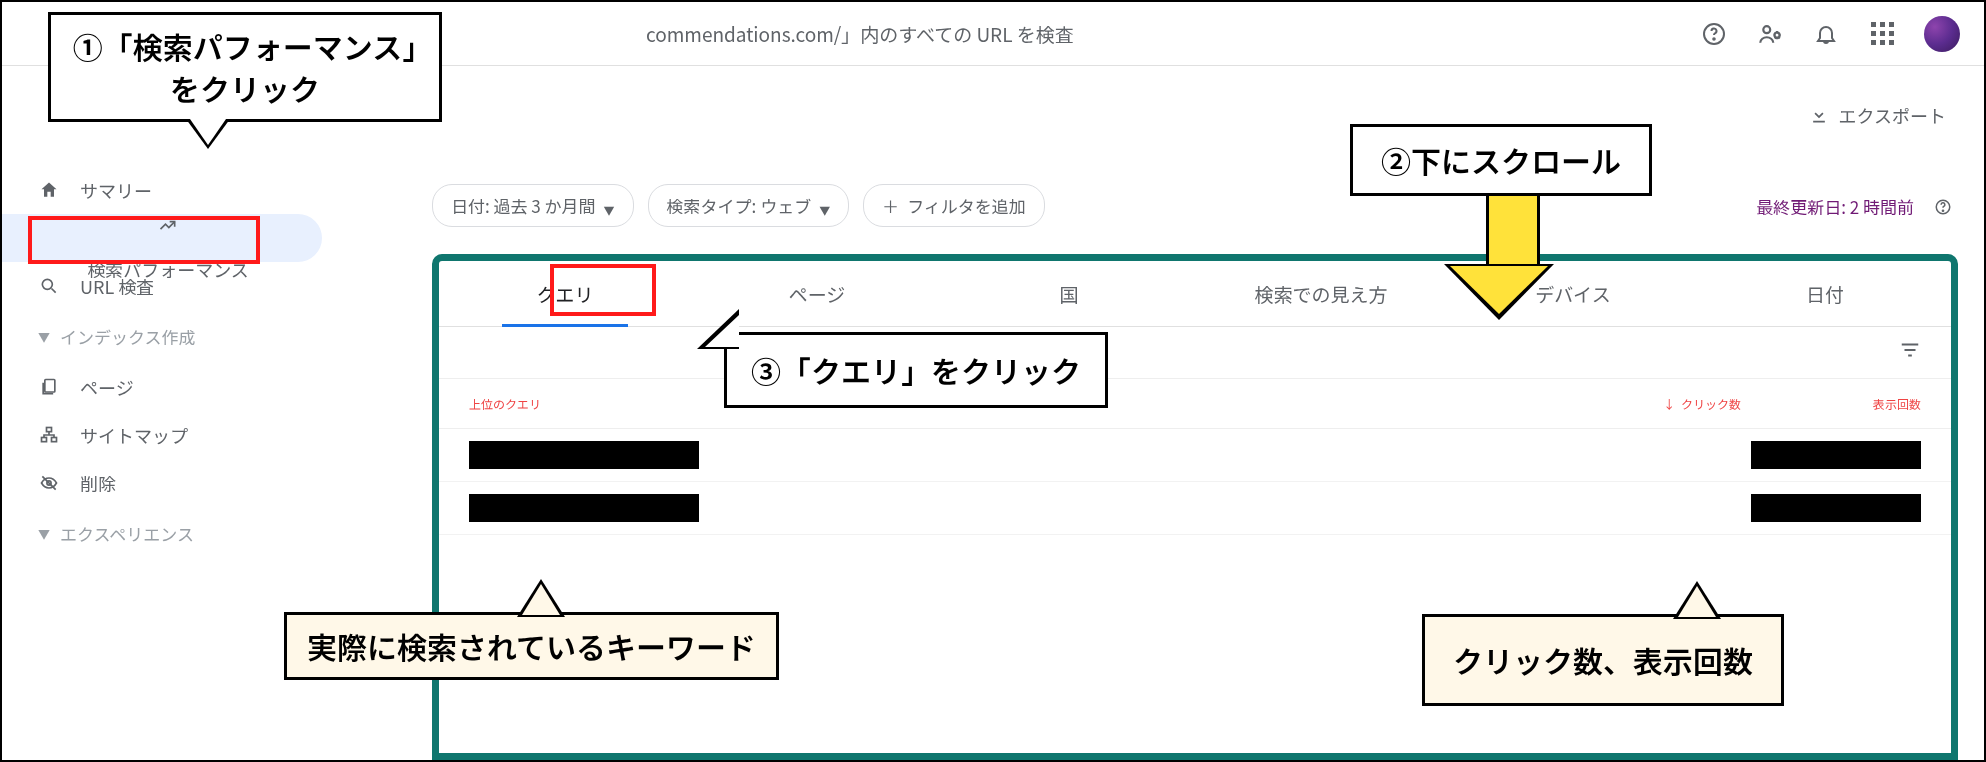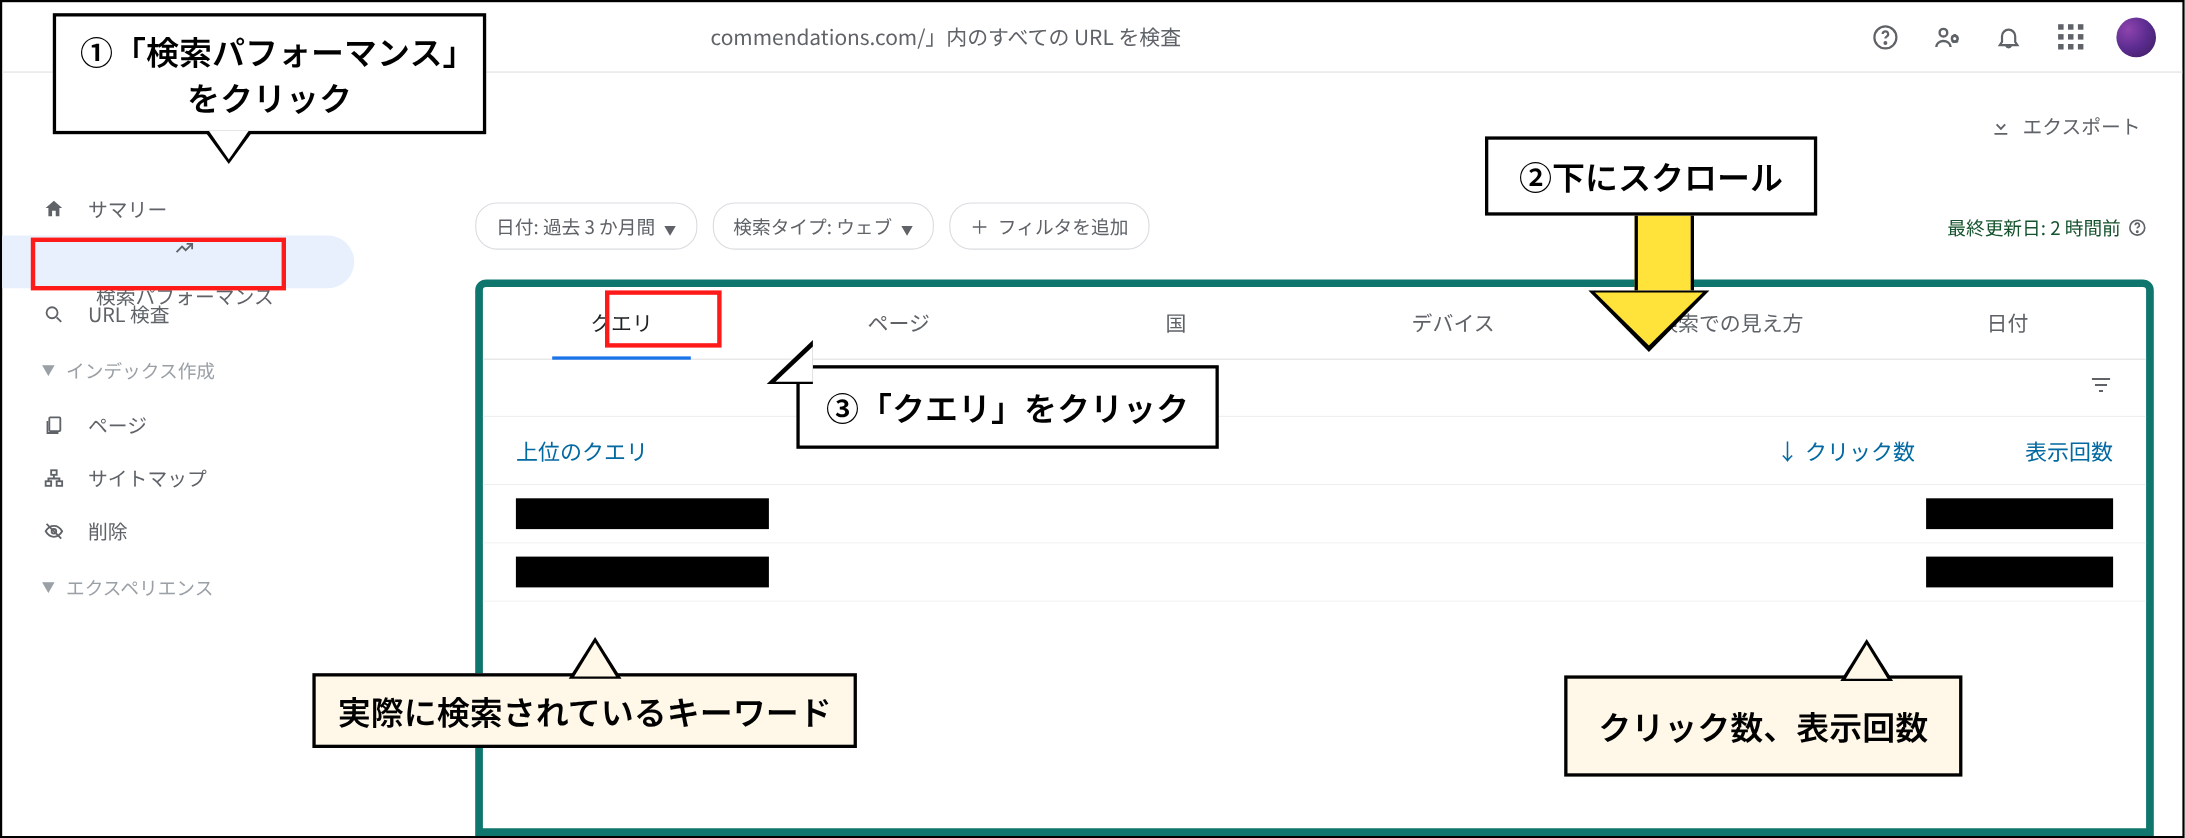--- a/index.html
+++ b/index.html
@@ -123,25 +123,25 @@
     display: flex;
     align-items: flex-end;
     gap: 8px;
     cursor: pointer;
   }
   .chip .caret { font-size: 11px; color: #5f6368; }
   .last-update {
     position: absolute;
     top: 192px;
     right: 32px;
-    color: #14532d;
+    color: #701a75;
     font-size: 17px;
     display: flex;
     align-items: center;
-    gap: 6px;
+    gap: 20px;
   }
 
   
   .main-card {
     position: absolute;
     top: 252px;
     left: 430px;
     right: 26px;
     bottom: 0;
     background: #fff;
@@ -182,22 +182,22 @@
     align-items: center;
     justify-content: flex-end;
     padding-right: 30px;
   }
   .filter-icon { color: #5f6368; cursor: pointer; }
 
   .table-header {
     display: flex;
     align-items: center;
     padding: 16px 30px;
-    font-size: 20px;
-    color: #0369a1;
+    font-size: 12px;
+    color: #ef4444;
     border-bottom: 1px solid #eee;
   }
   .col-query { flex: 1; }
   .col-clicks { width: 180px; text-align: right; display:flex; justify-content:flex-end; align-items:center; gap:6px;}
   .col-impr { width: 140px; text-align: right; margin-left: 40px;}
 
   .data-row {
     display: flex;
     align-items: center;
     padding: 12px 30px;
@@ -472,24 +472,24 @@
     <div class="tab active">
         <span>クエリ</span>
       </div>
     <div class="tab">
         <span>ページ</span>
       </div>
     <div class="tab">
         <span>国</span>
       </div>
     <div class="tab">
+        <span>検索での見え方</span>
+      </div>
+    <div class="tab">
         <span>デバイス</span>
-      </div>
-    <div class="tab">
-        <span>検索での見え方</span>
       </div>
     <div class="tab">
         <span>日付</span>
       </div>
   </div>
   <div class="below-tabs">
     <div class="filter-icon">
       <svg width="22" height="22" viewBox="0 0 24 24" fill="currentColor">
           <path d="M3 5h18v2H3zM6 11h12v2H6zM10 17h4v2h-4z"></path>
         </svg>

